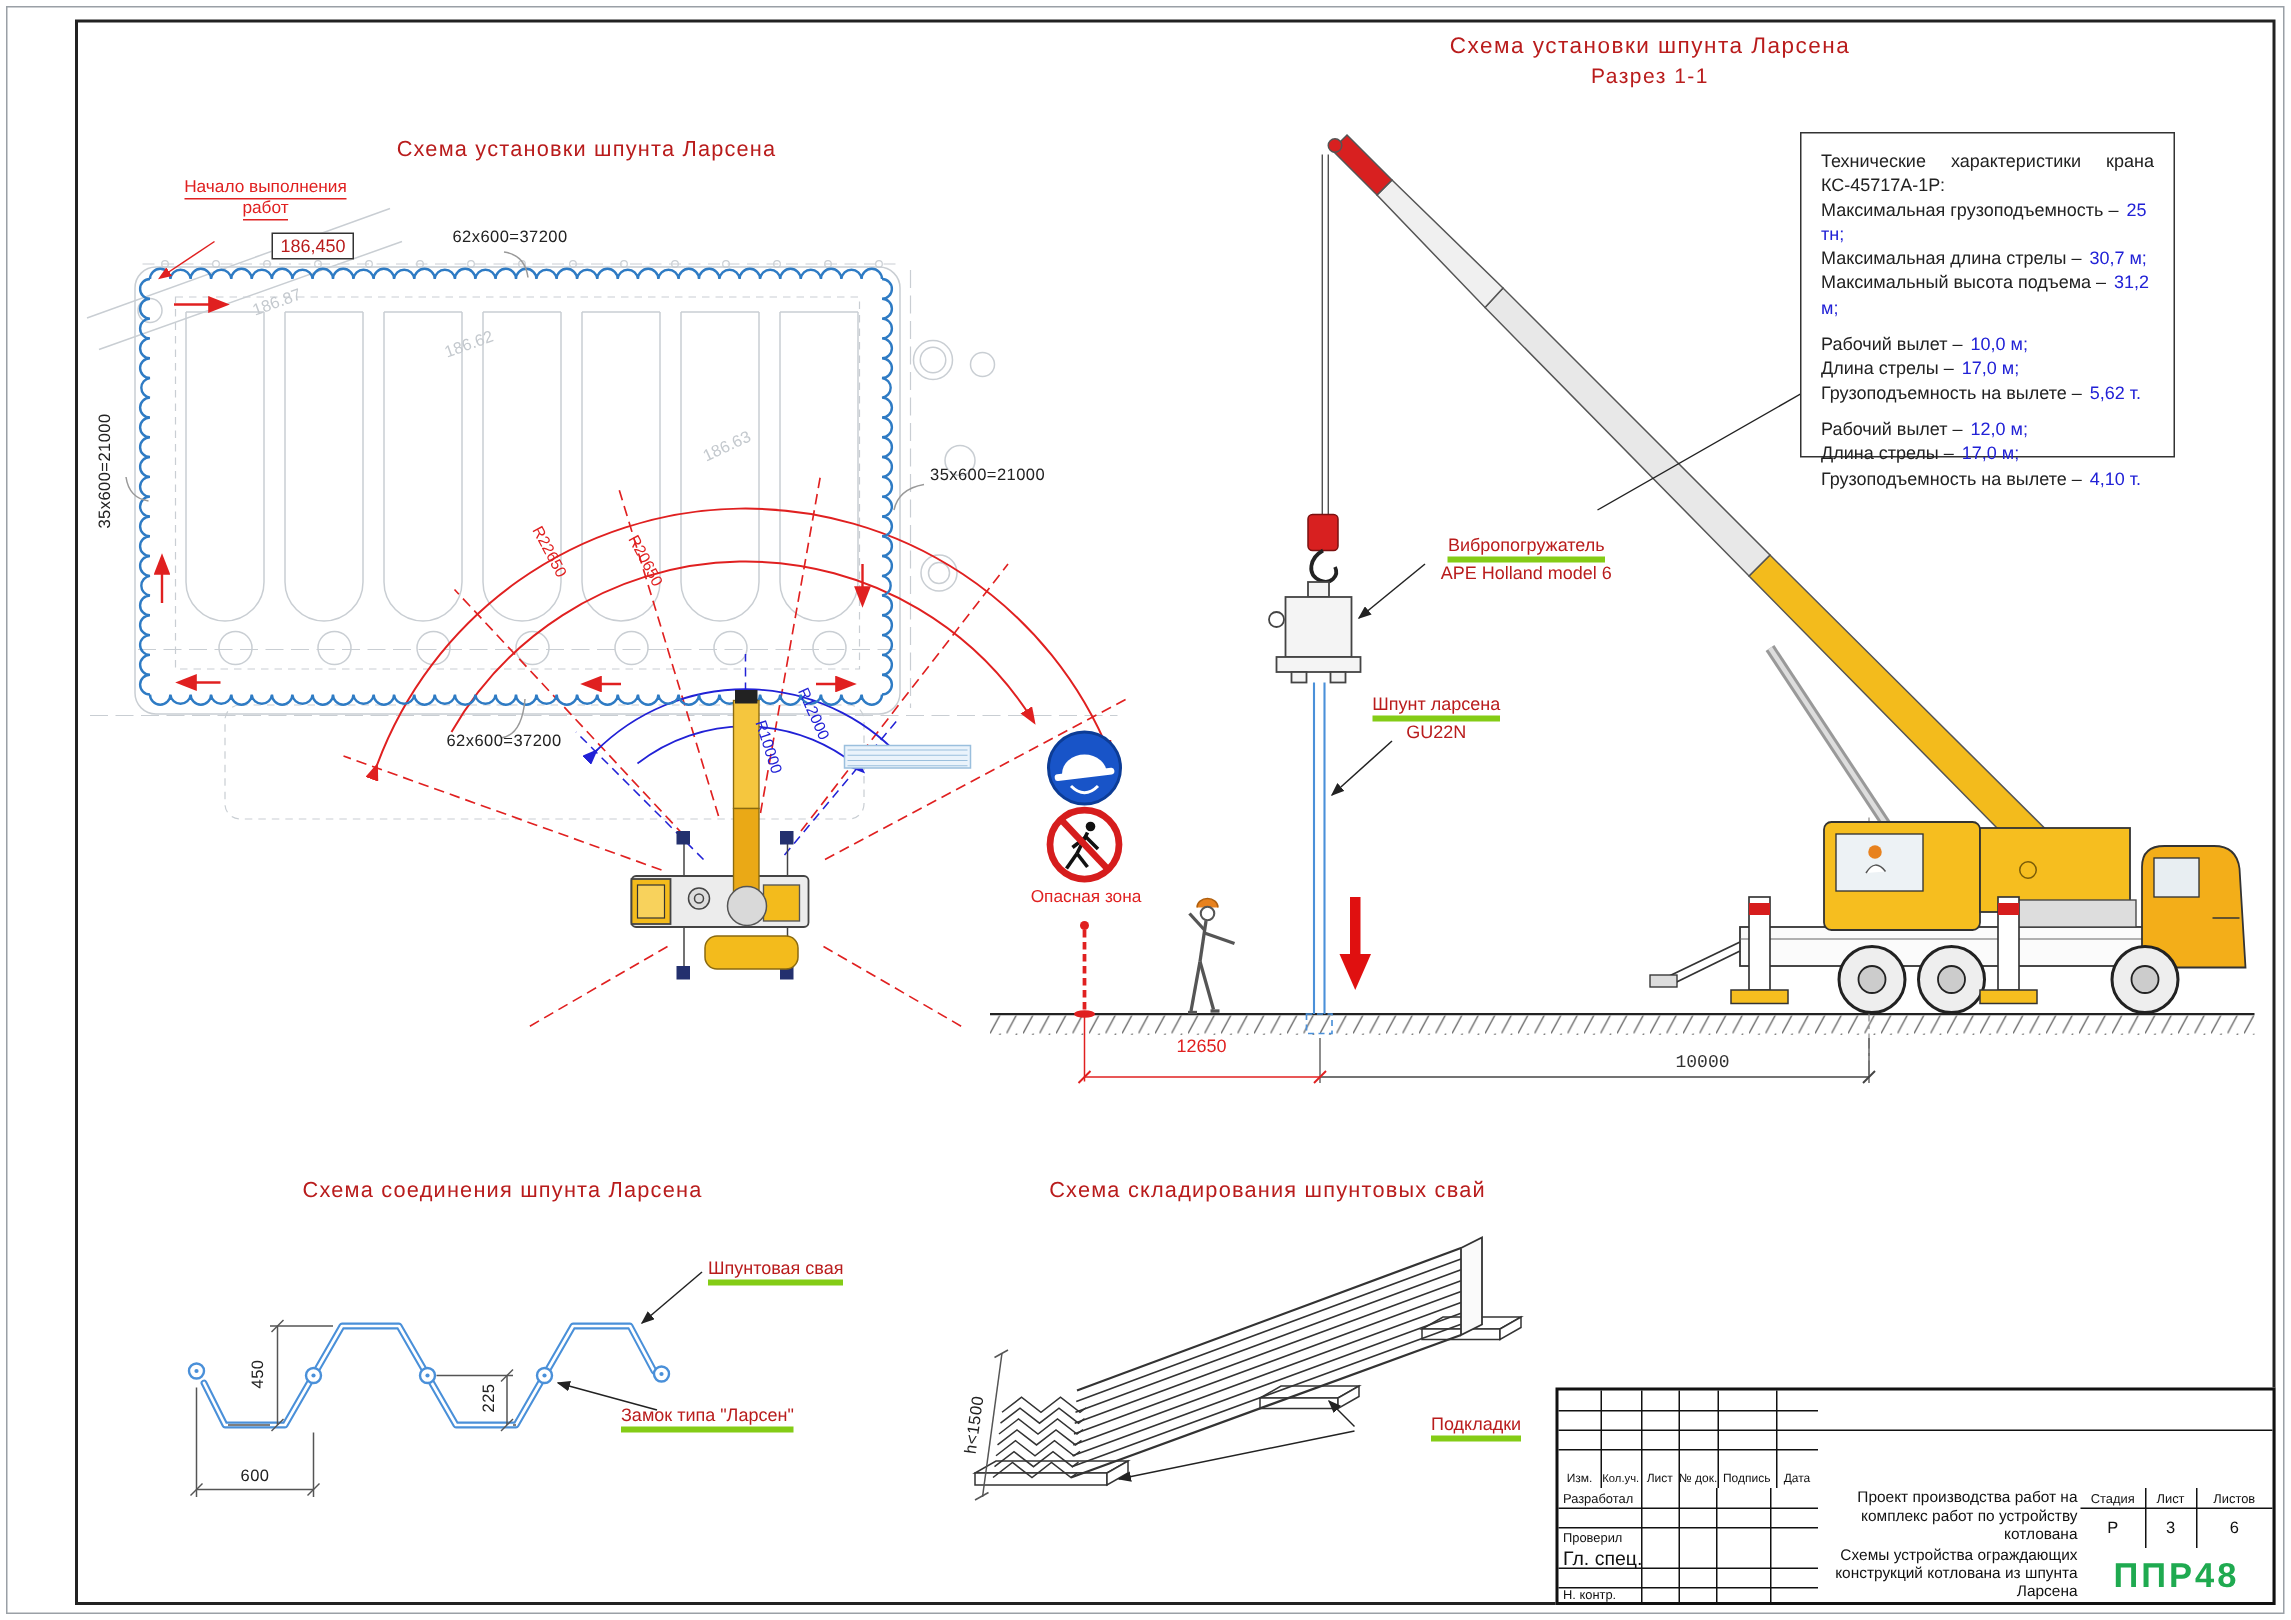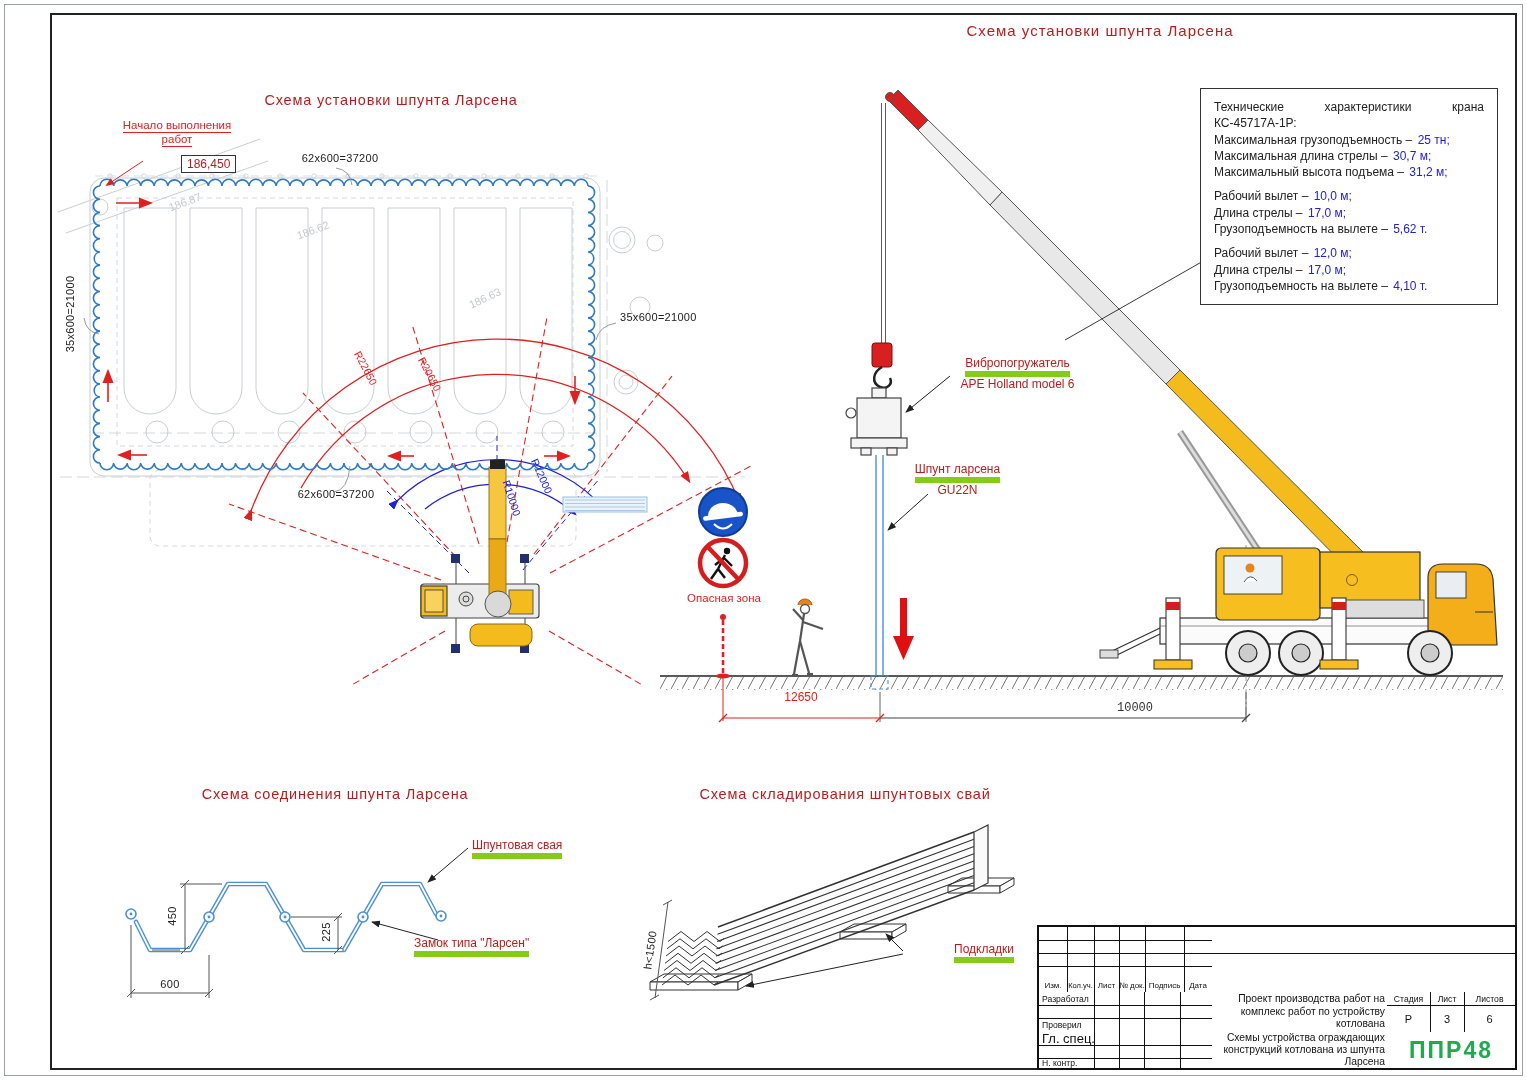--- a/index.html
+++ b/index.html
@@ -8,25 +8,25 @@
   .inner-frame{position:absolute;left:50px;top:13px;right:10px;bottom:10px;border:2px solid #222;}
   svg.art{position:absolute;left:0;top:0;}
   .lbl{position:absolute;white-space:nowrap;color:#b91c1c;}
   .c{text-align:center;}
   .red{color:#e02020;}
   .blue{color:#2121d6;}
   .bgmark{color:#c4c9ce;font-size:11px;}
   .title{font-size:14.5px;letter-spacing:.8px;}
   .dim{font-size:11px;letter-spacing:.3px;color:#222;}
   .rad{font-size:10.5px;}
-  .u-line{display:inline-block;border-bottom:6px solid #84cc16;padding-bottom:1px;}
+  .u-line{display:inline-block;border-bottom:4px solid #84cc16;padding-bottom:1px;}
   .u-red{display:inline-block;border-bottom:1px solid #e02020;padding-bottom:1px;}
   .elev-box{border:1px solid #333;padding:1px 5px;font-size:12px;background:#fff;}
   
-  .specs{position:absolute;left:1200px;top:88px;width:298px;height:217px;border:1.2px solid #333;
+  .specs{position:absolute;left:1200px;top:88px;width:250px;height:217px;border:1.2px solid #333;
          box-sizing:border-box;padding:10px 13px;font-size:12px;line-height:16.3px;color:#222;background:#fff;}
   .spec-head{display:flex;justify-content:space-between;}
   .spec-line .blue{margin-left:2px;}
   .spec-gap{margin-top:8px;}
   
   .tb{position:absolute;left:1037px;top:925px;width:480px;height:145px;border:2px solid #111;box-sizing:border-box;background:#fff;}
   .tb .v,.tb .h{position:absolute;background:#111;}
   .tb .v{width:1px;}
   .tb .h{height:1px;}
   .tb .v2{width:2px;}
@@ -431,20 +431,21 @@
   <div class="lbl rad red c" style="left:336px;top:362px;width:60px;transform:rotate(62deg);">R22650</div>
   <div class="lbl rad red c" style="left:400px;top:368px;width:60px;transform:rotate(62deg);">R20650</div>
   <div class="lbl rad blue c" style="left:482px;top:492px;width:60px;transform:rotate(72deg);">R10000</div>
   <div class="lbl rad blue c" style="left:512px;top:470px;width:60px;transform:rotate(66deg);">R12000</div>
   <div class="lbl bgmark" style="left:168px;top:196px;transform:rotate(-20deg);">186.87</div>
   <div class="lbl bgmark" style="left:296px;top:224px;transform:rotate(-20deg);">186.62</div>
   <div class="lbl bgmark" style="left:468px;top:292px;transform:rotate(-25deg);">186.63</div>
 
   <div class="lbl c" style="left:875px;top:22px;width:450px;">
     <div class="sec-title">Схема установки шпунта Ларсена</div>
+    <div class="sec-sub">Разрез 1-1</div>
   </div>
 
   <div class="specs">
     <div class="spec-head">
       <span>Технические</span>
       <span>характеристики</span>
       <span>крана</span>
     </div>
     <div>КС-45717А-1Р:</div>
     <div class="spec-line"><span>Максимальная грузоподъемность – </span><span class="blue">25 тн;</span></div>

